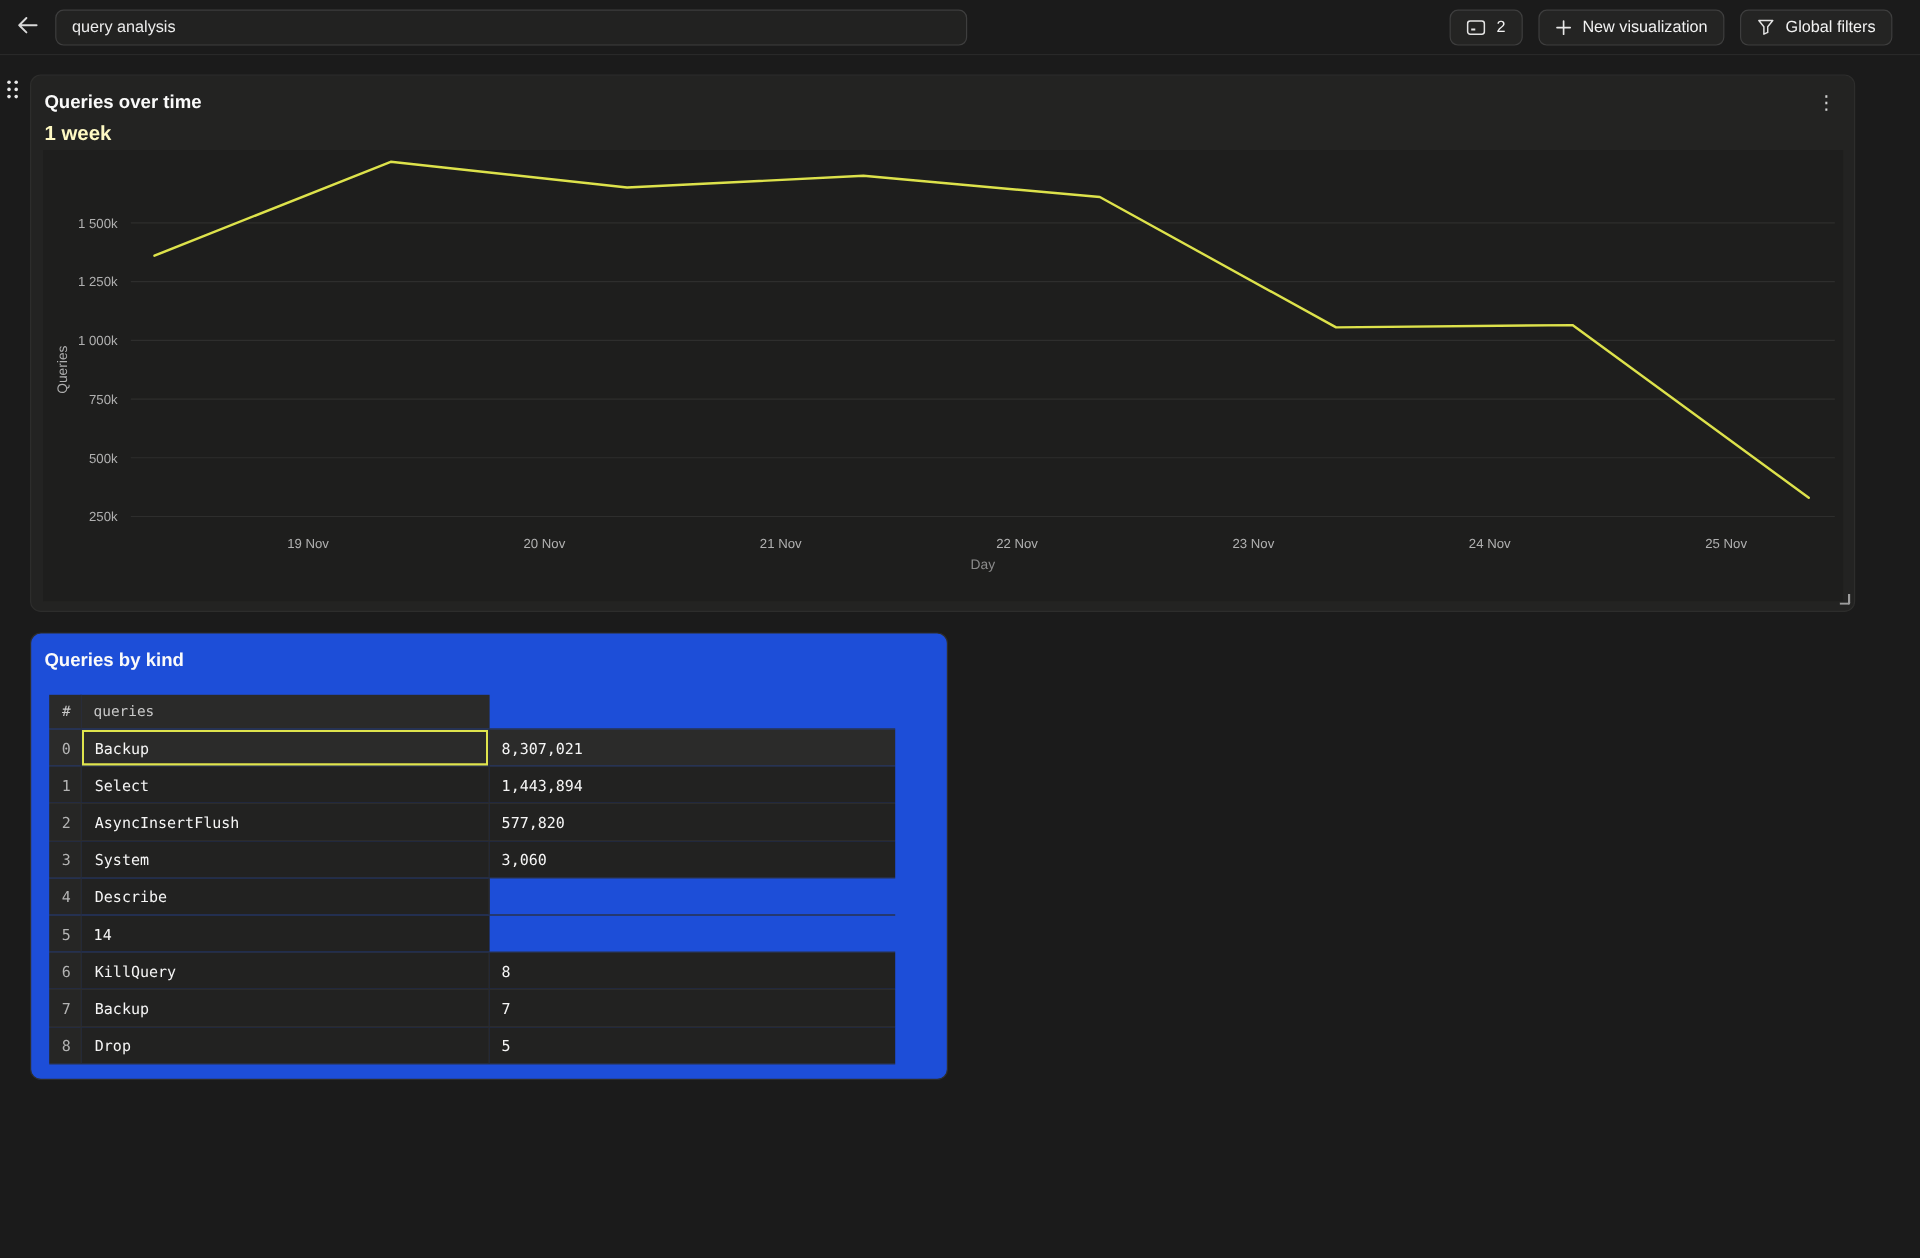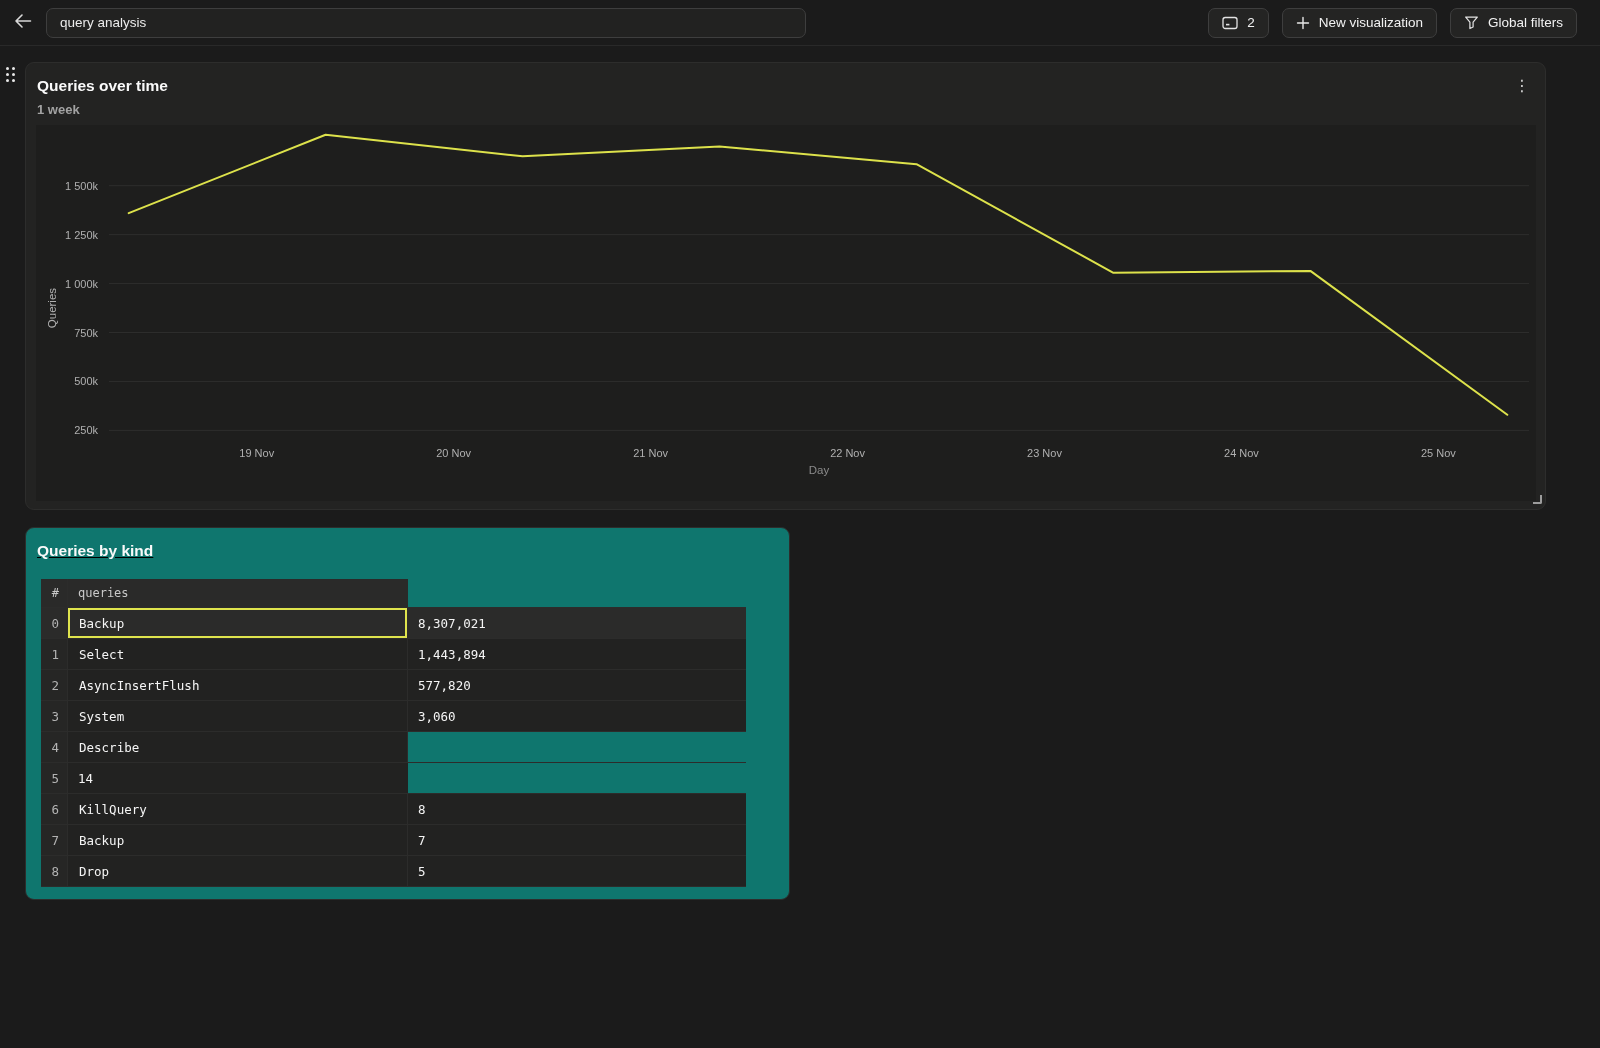--- a/index.html
+++ b/index.html
@@ -31,37 +31,37 @@
     gap:9px; padding:0 13px; cursor:pointer; font-family:"Liberation Sans", sans-serif;
     white-space:nowrap;
   }
   .tb-btn .lbl { font-weight:500; }
 
   
   .panel {
     position:absolute; background:#232322; border:1px solid #2d2d2c; border-radius:9px;
   }
   #chart-panel { left:25px; top:62px; width:1521px; height:448px; }
-  #table-panel { left:25px; top:527px; width:765px; height:373px; background:#0f766e;text-decoration:underline; }
+  #table-panel { left:25px; top:527px; width:765px; height:373px; background:#1d4ed8; }
 
   .drag-handle {
     position:absolute; left:6px; top:67px; width:12px; height:17px;
     display:grid; grid-template-columns:repeat(2, 3px); grid-auto-rows:3px;
     column-gap:3px; row-gap:3px; cursor:grab;
   }
   .drag-handle i { background:#e8e8e8; border-radius:50%; }
 
   .kebab-btn {
     position:absolute; top:13px; right:11px; background:none; border:none;
     color:#d2d2d2; font-size:16px; line-height:1; cursor:pointer; padding:2px 4px;
     font-family:"DejaVu Sans", sans-serif;
   }
 
   .panel-title { font-size:15.5px; font-weight:700; color:#fafafa; margin:14px 0 0 11px; }
-  .panel-subtitle { font-size:13px; font-weight:700; color:#a3a3a3; margin:7px 0 0 11px; }
+  .panel-subtitle { font-size:17px; font-weight:700; color:#fef9c3; margin:7px 0 0 11px; }
 
   .chart-area {
     position:absolute; left:10px; top:62px; width:1500px; height:376px;
     background:#1e1e1d;
   }
   .resize-handle {
     position:absolute; right:3px; bottom:5px; width:9px; height:9px;
     border-right:2px solid #9c9c9c; border-bottom:2px solid #9c9c9c;
     border-bottom-right-radius:2px; cursor:nwse-resize;
   }

